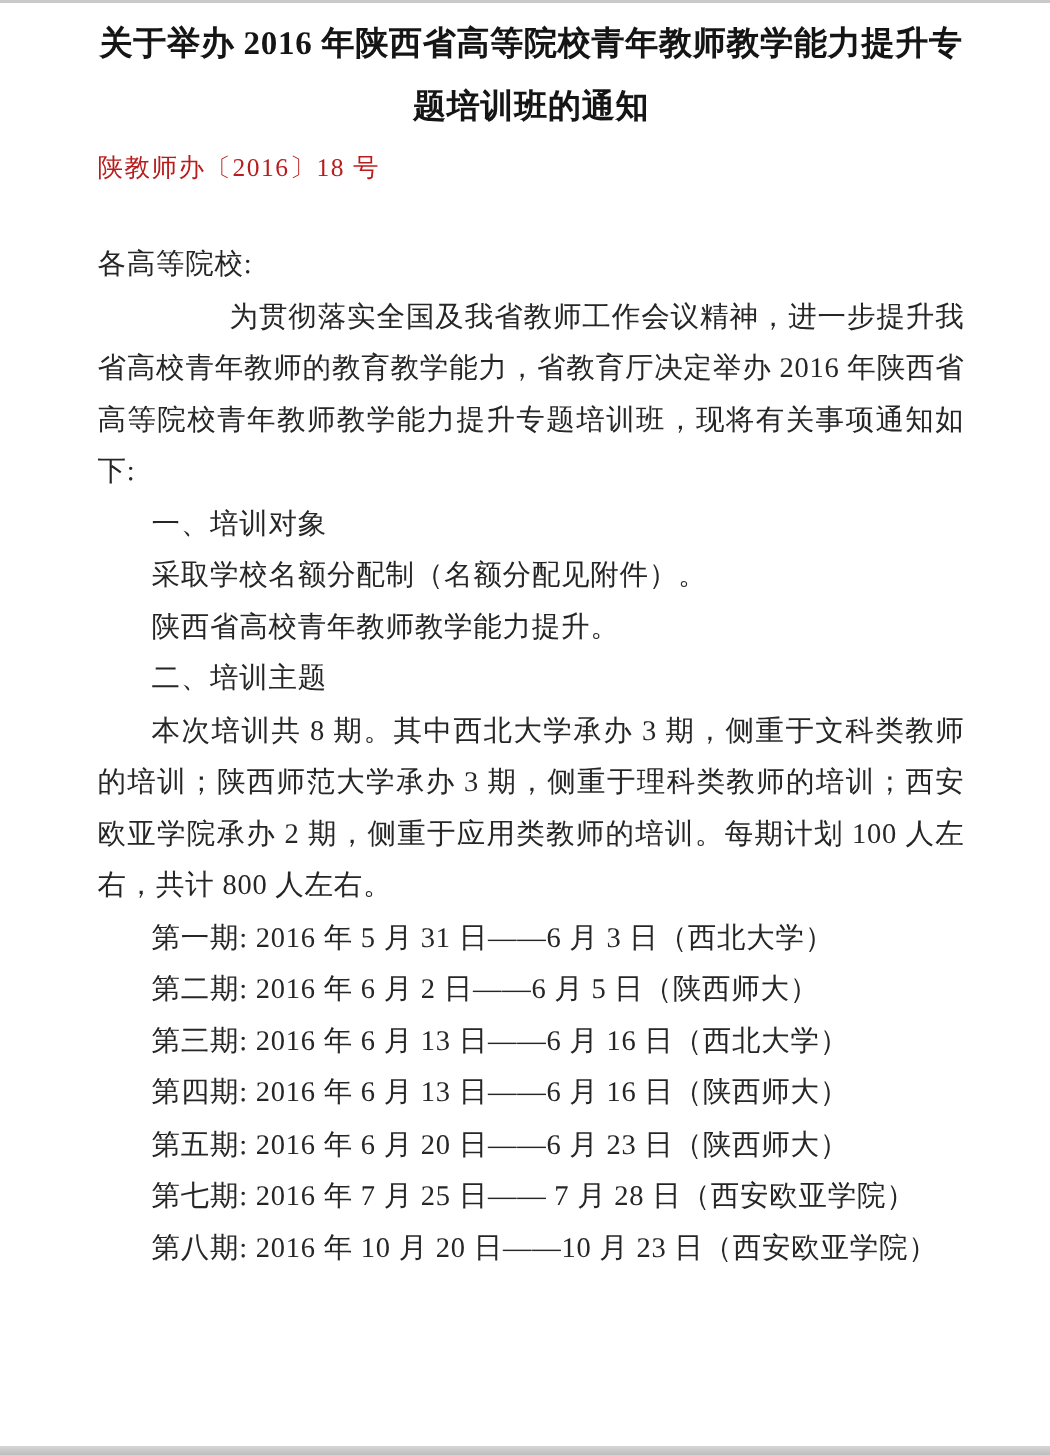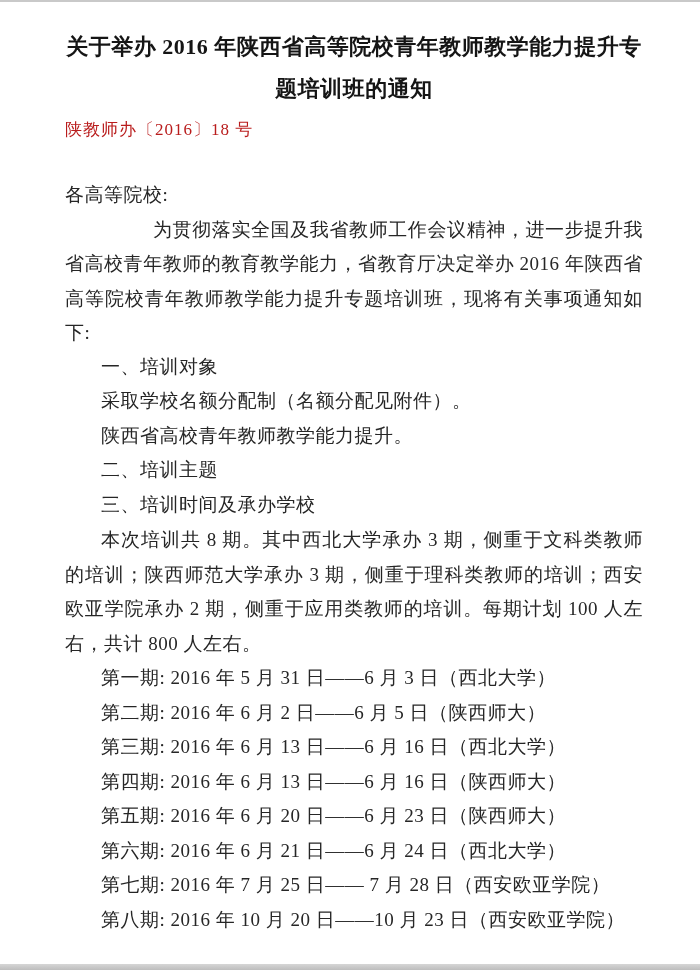--- a/index.html
+++ b/index.html
@@ -21,21 +21,21 @@
     left: 0;
     width: 700px;
     background: #c9c9c9;
   }
   .scan-edge.top { top: 0; height: 2px; }
   .scan-edge.bottom { bottom: 0; height: 6px; background: linear-gradient(#d6d6d6, #bdbdbd); }
 
   .content {
     position: absolute;
     left: 65px;
-    top: 26px;
+    top: 8px;
     width: 578px;
   }
 
   .title {
     margin: 0;
     text-align: center;
     font-size: 22px;
     font-weight: bold;
     color: #151515;
     line-height: 42px;
@@ -62,21 +62,21 @@
 
   .salutation { }
 
   .para {
     text-align: justify;
     text-justify: inter-ideograph;
   }
   .para.intro { text-indent: 88px; }
   .para.hosting { text-indent: 36px; }
 
-  .indent-1 { padding-left: 36px; font-family: Liberation Mono, monospace; }
+  .indent-1 { padding-left: 36px; }
 
   .schedule-item { padding-left: 36px; white-space: nowrap; }
 </style>
 </head>
 <body>
 
 <div class="page">
   <div class="scan-edge top"></div>
 
   <div class="content">
@@ -93,30 +93,28 @@
       <div class="salutation">各高等院校:</div>
 
       <p class="para intro">为贯彻落实全国及我省教师工作会议精神，进一步提升我省高校青年教师的教育教学能力，省教育厅决定举办 2016 年陕西省高等院校青年教师教学能力提升专题培训班，现将有关事项通知如下:</p>
 
       <div class="indent-1">一、培训对象</div>
       <div class="indent-1">采取学校名额分配制（名额分配见附件）。</div>
 
       <div class="indent-1">陕西省高校青年教师教学能力提升。</div>
       <div class="indent-1">二、培训主题</div>
 
-      <div class="indent-1">三、培训时间及承办学校</div>
       <p class="para hosting">本次培训共 8 期。其中西北大学承办 3 期，侧重于文科类教师的培训；陕西师范大学承办 3 期，侧重于理科类教师的培训；西安欧亚学院承办 2 期，侧重于应用类教师的培训。每期计划 100 人左右，共计 800 人左右。</p>
 
       <div class="schedule">
         <div class="schedule-item">第一期: 2016 年 5 月 31 日——6 月 3 日（西北大学）</div>
         <div class="schedule-item">第二期: 2016 年 6 月 2 日——6 月 5 日（陕西师大）</div>
         <div class="schedule-item">第三期: 2016 年 6 月 13 日——6 月 16 日（西北大学）</div>
         <div class="schedule-item">第四期: 2016 年 6 月 13 日——6 月 16 日（陕西师大）</div>
         <div class="schedule-item">第五期: 2016 年 6 月 20 日——6 月 23 日（陕西师大）</div>
-        <div class="schedule-item">第六期: 2016 年 6 月 21 日——6 月 24 日（西北大学）</div>
         <div class="schedule-item">第七期: 2016 年 7 月 25 日—— 7 月 28 日（西安欧亚学院）</div>
         <div class="schedule-item">第八期: 2016 年 10 月 20 日——10 月 23 日（西安欧亚学院）</div>
       </div>
 
     </div>
   </div>
 
   <div class="scan-edge bottom"></div>
 </div>
 

